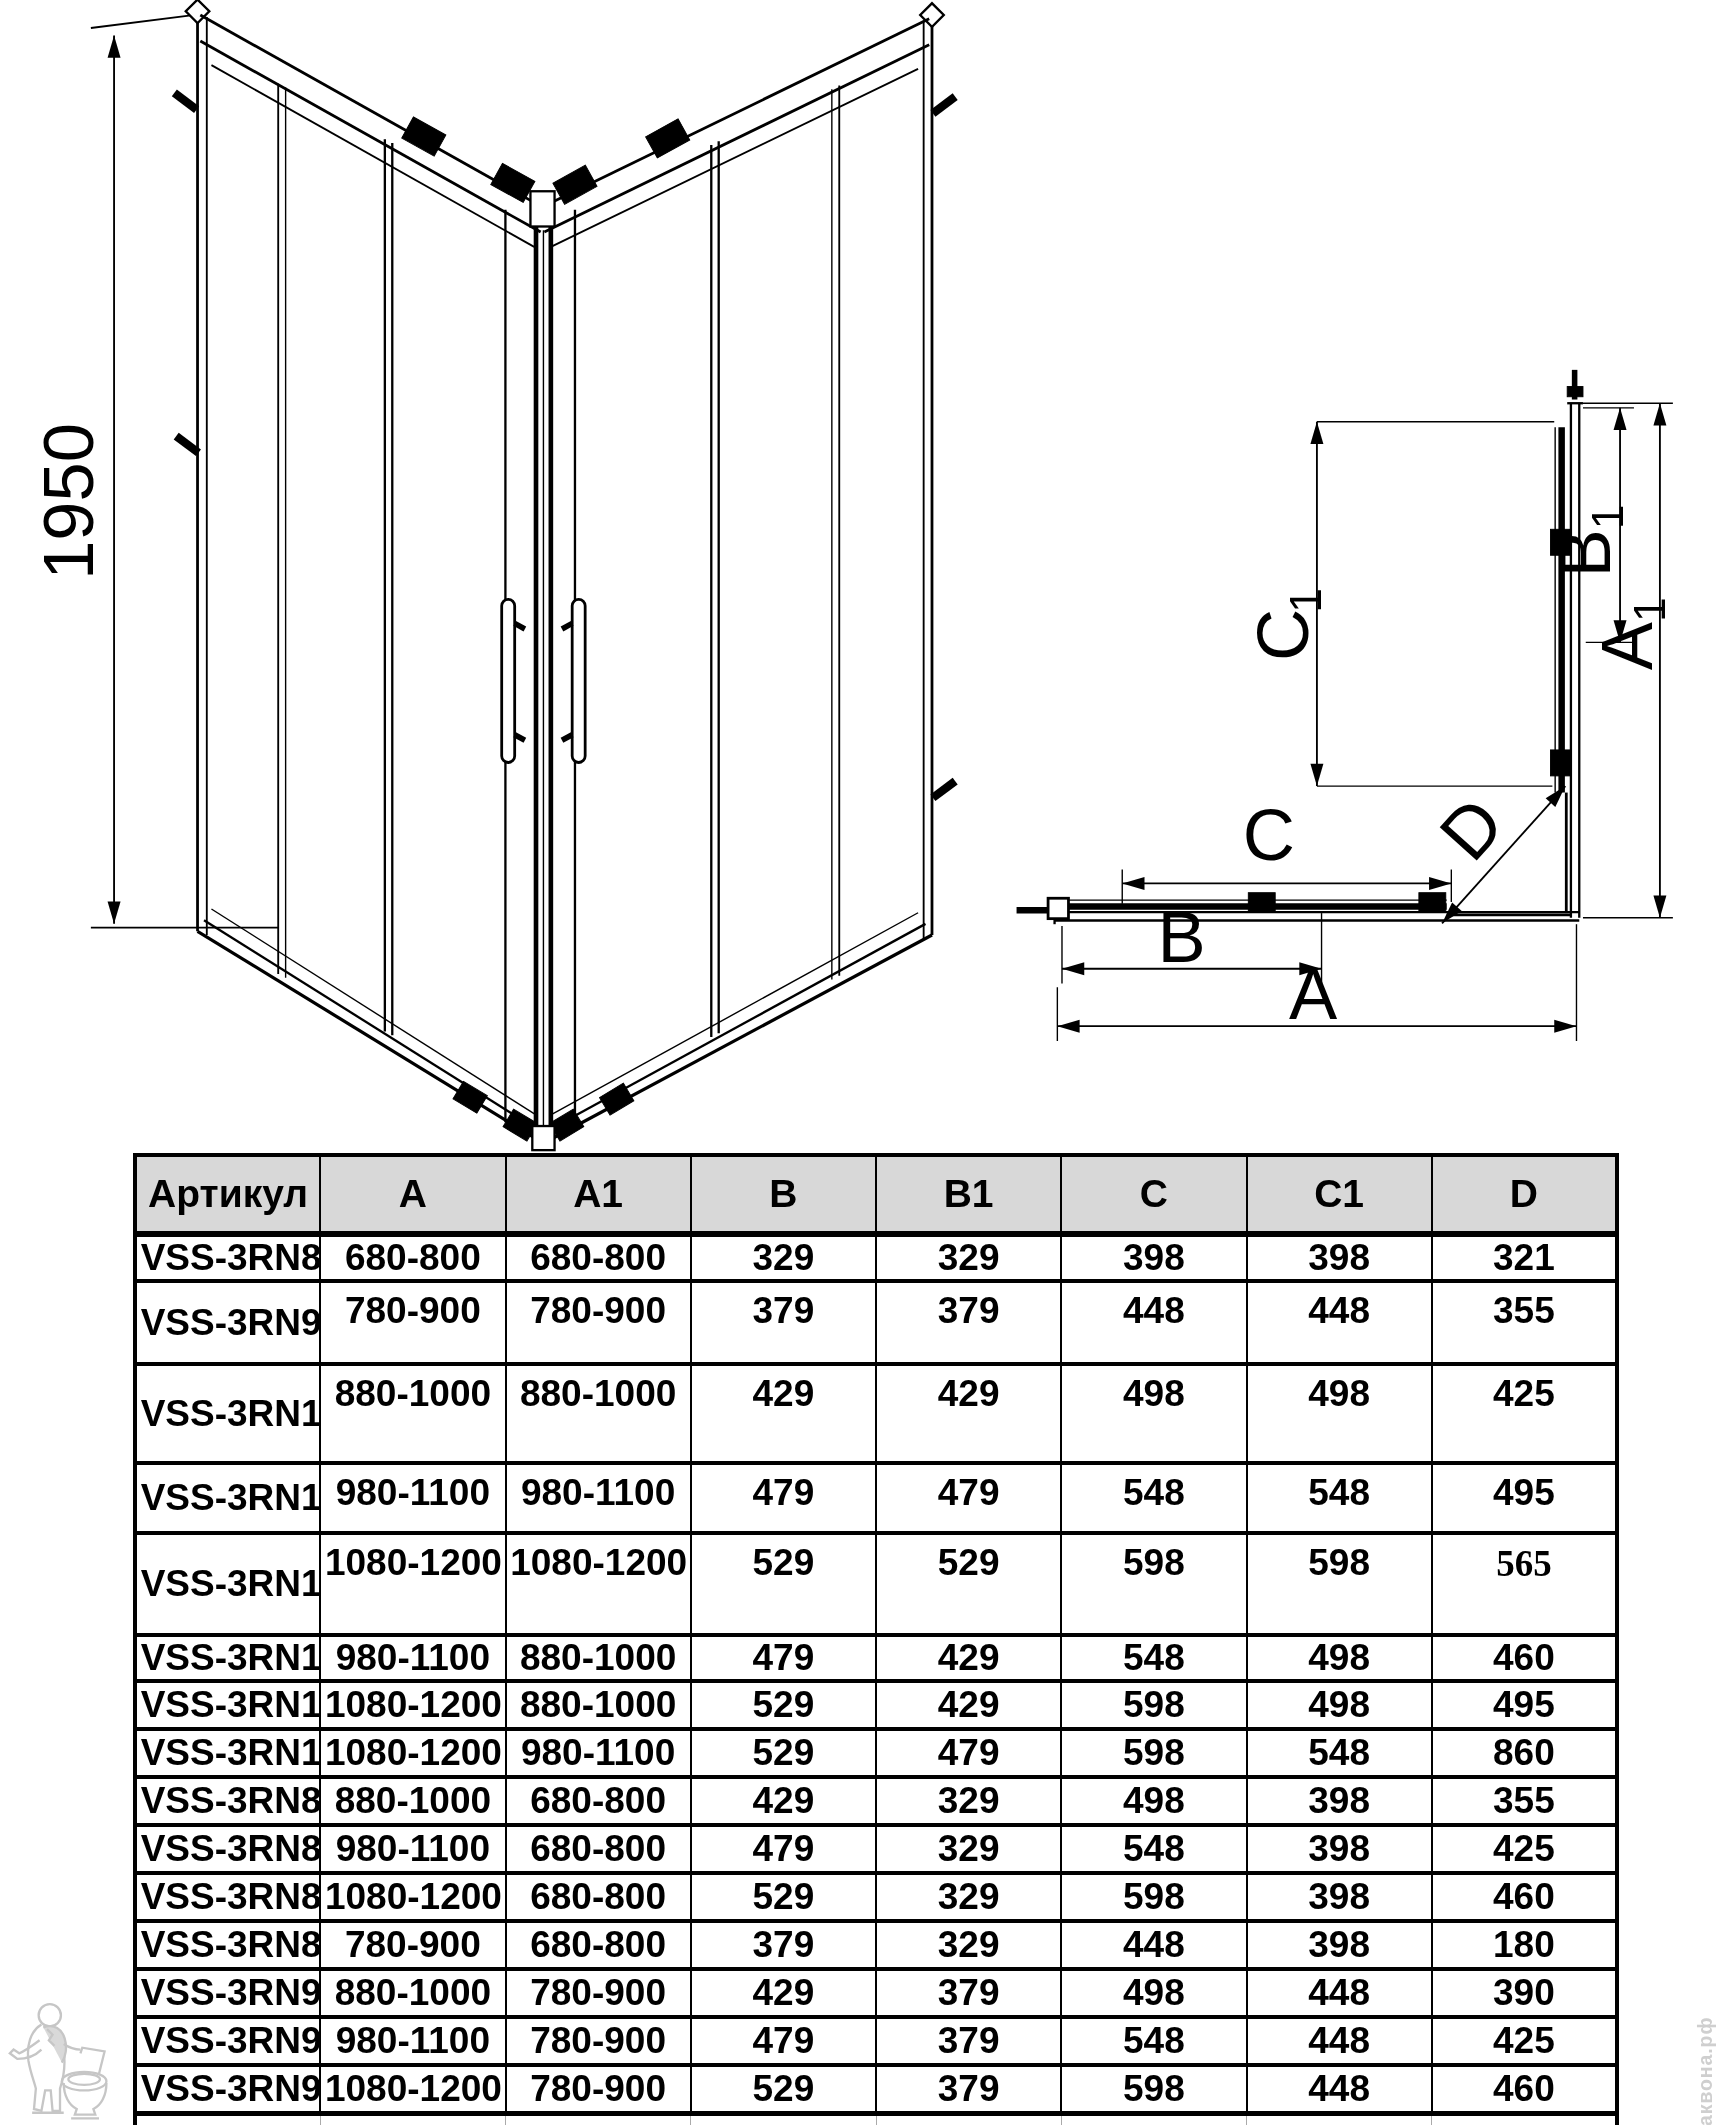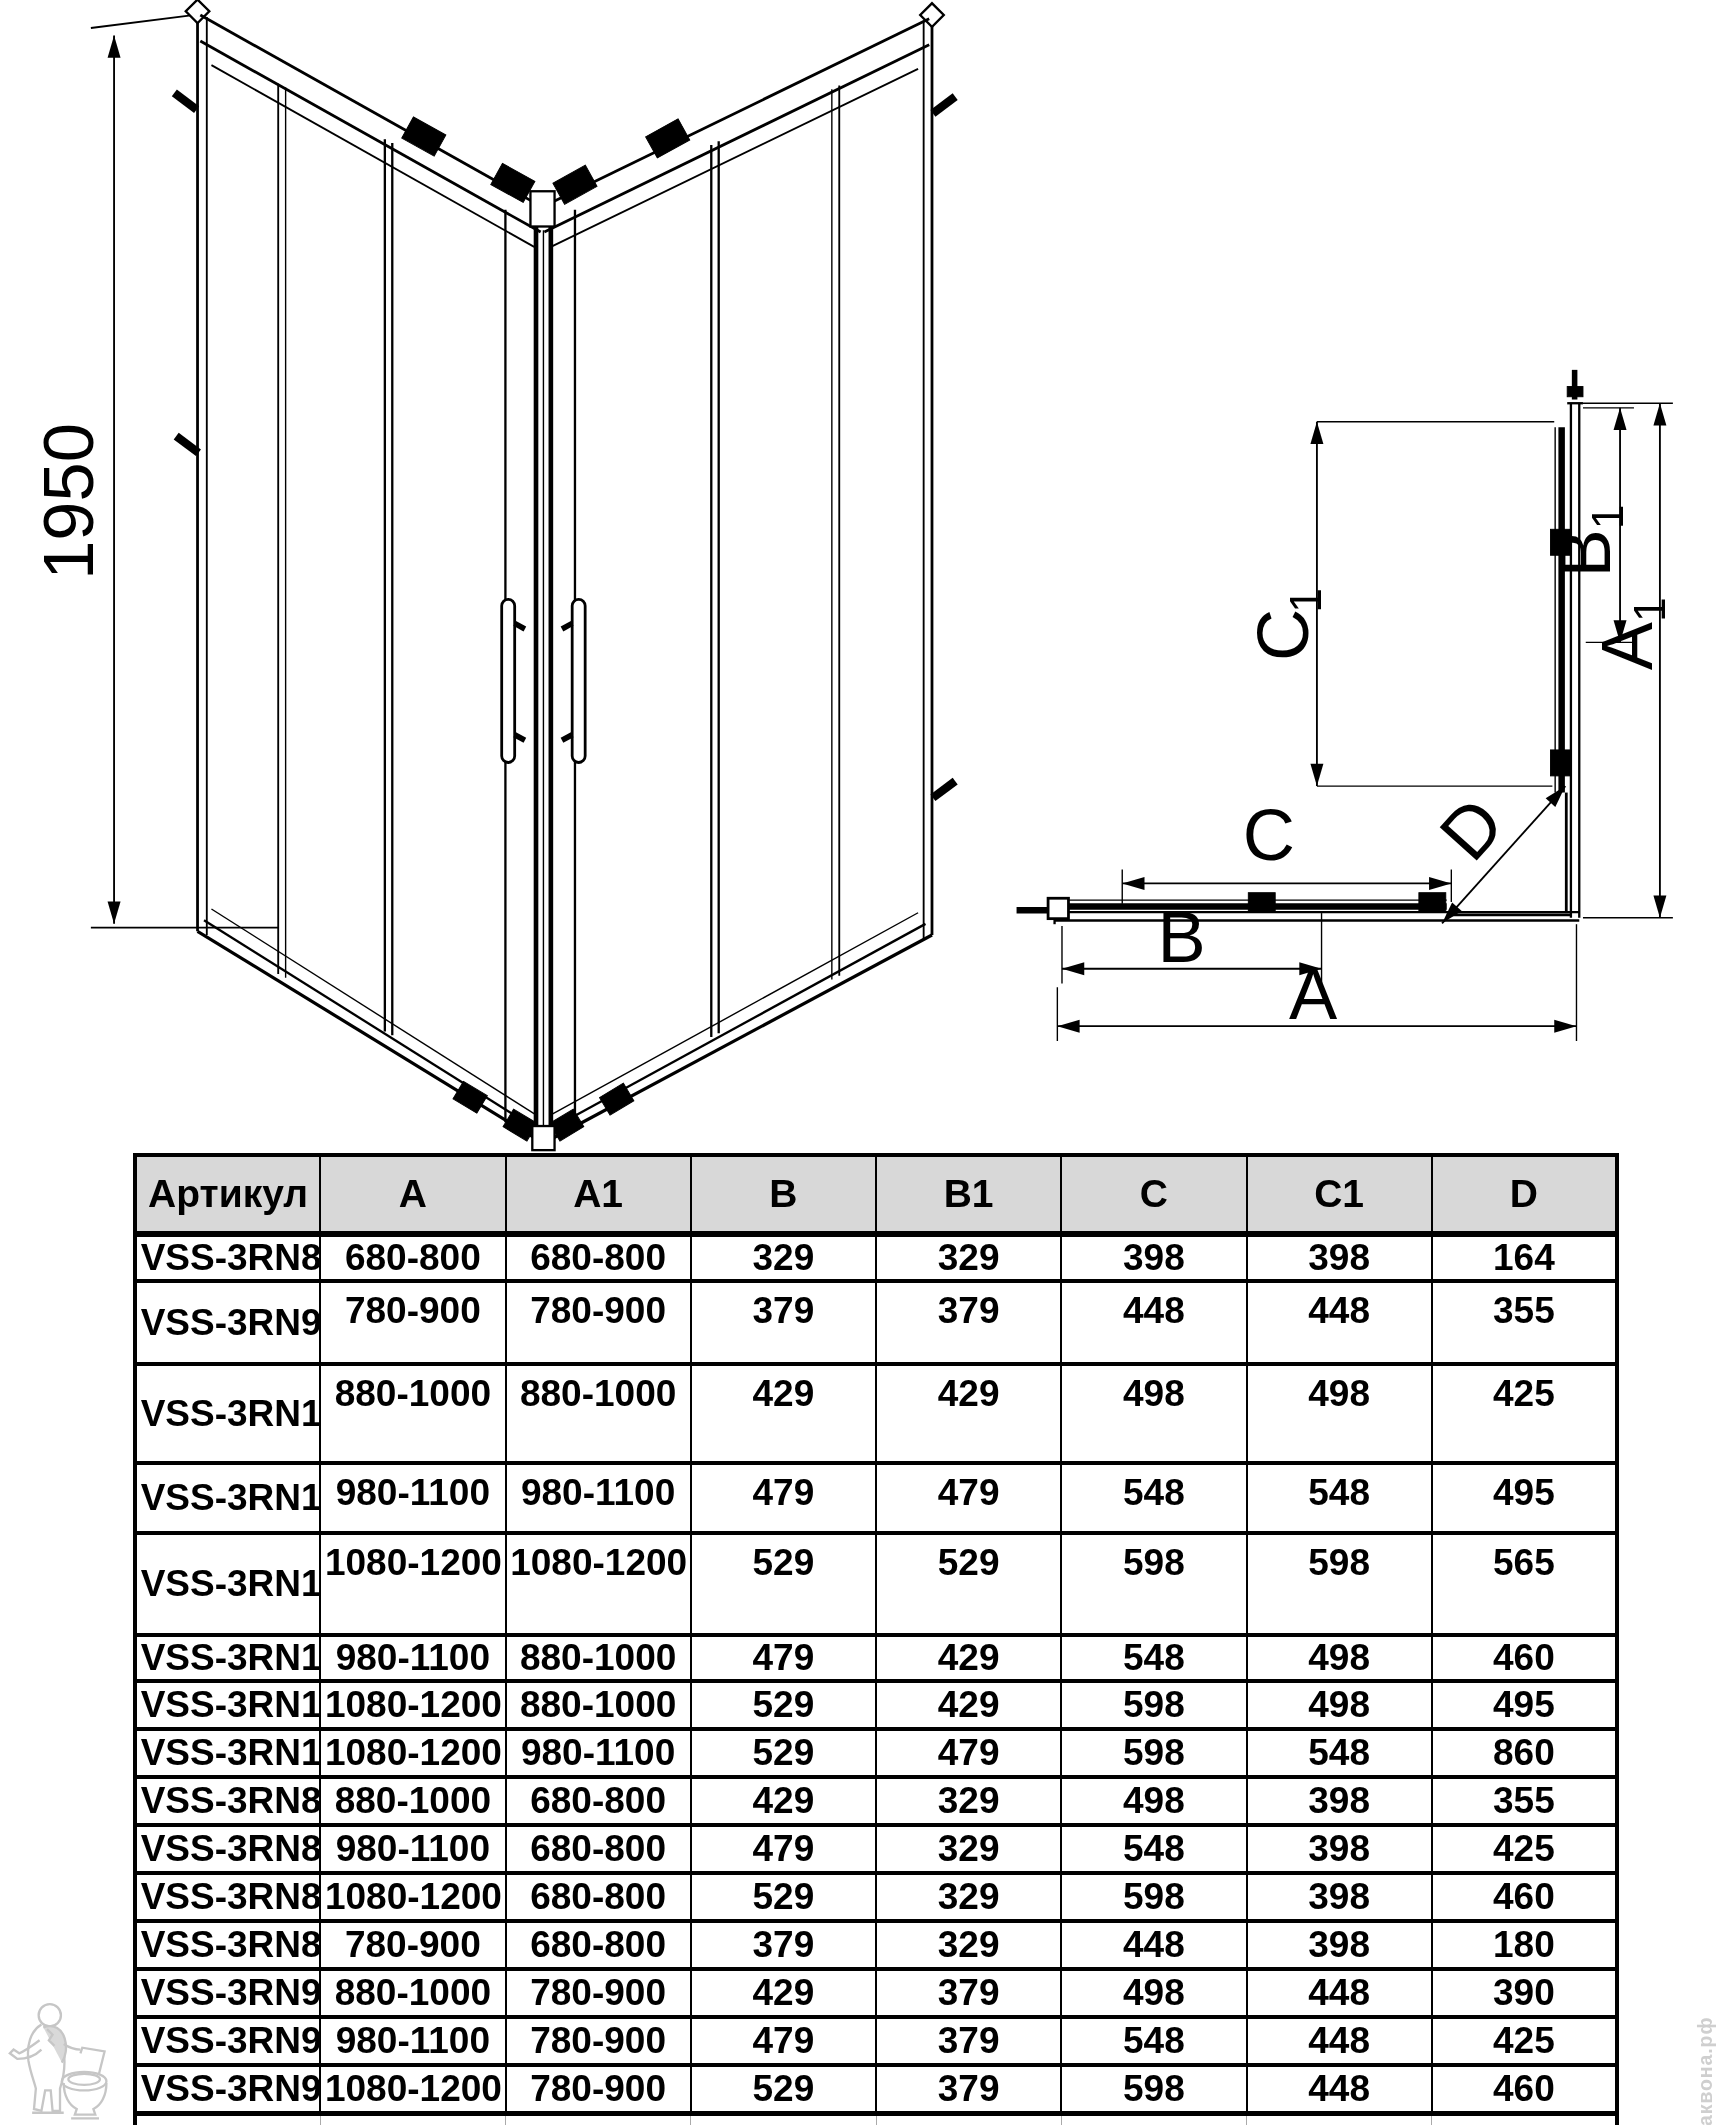--- a/index.html
+++ b/index.html
@@ -231,21 +231,21 @@
   </thead>
   <tbody id="body-rows">
       <tr>
         <td style="width: 508px;">VSS-3RN8080E10</td>
         <td style="width: 241px;">680-800</td>
         <td style="width: 245px;">680-800</td>
         <td style="width: 92px;">329</td>
         <td style="width: 106px;">329</td>
         <td style="width: 102px;">398</td>
         <td style="width: 96px;">398</td>
-        <td style="width: 95px;">164</td>
+        <td style="width: 95px;">321</td>
       </tr>
       <tr>
         <td style="width: 508px;">VSS-3RN9090E10</td>
         <td style="width: 241px;">780-900</td>
         <td style="width: 245px;">780-900</td>
         <td style="width: 92px;">379</td>
         <td style="width: 106px;">379</td>
         <td style="width: 102px;">448</td>
         <td style="width: 96px;">448</td>
         <td style="width: 95px;">355</td>
@@ -271,21 +271,21 @@
         <td style="width: 95px;">495</td>
       </tr>
       <tr>
         <td style="width: 508px;">VSS-3RN1212E10</td>
         <td style="width: 241px;">1080-1200</td>
         <td style="width: 245px;">1080-1200</td>
         <td style="width: 92px;">529</td>
         <td style="width: 106px;">529</td>
         <td style="width: 102px;">598</td>
         <td style="width: 96px;">598</td>
-        <td style="width: 95px;">565</td>
+        <td style="width: 95px; font-family: Liberation Serif, serif;">565</td>
       </tr>
       <tr>
         <td style="width: 508px;">VSS-3RN1011E10</td>
         <td style="width: 241px;">980-1100</td>
         <td style="width: 245px;">880-1000</td>
         <td style="width: 92px;">479</td>
         <td style="width: 106px;">429</td>
         <td style="width: 102px;">548</td>
         <td style="width: 96px;">498</td>
         <td style="width: 95px;">460</td>

